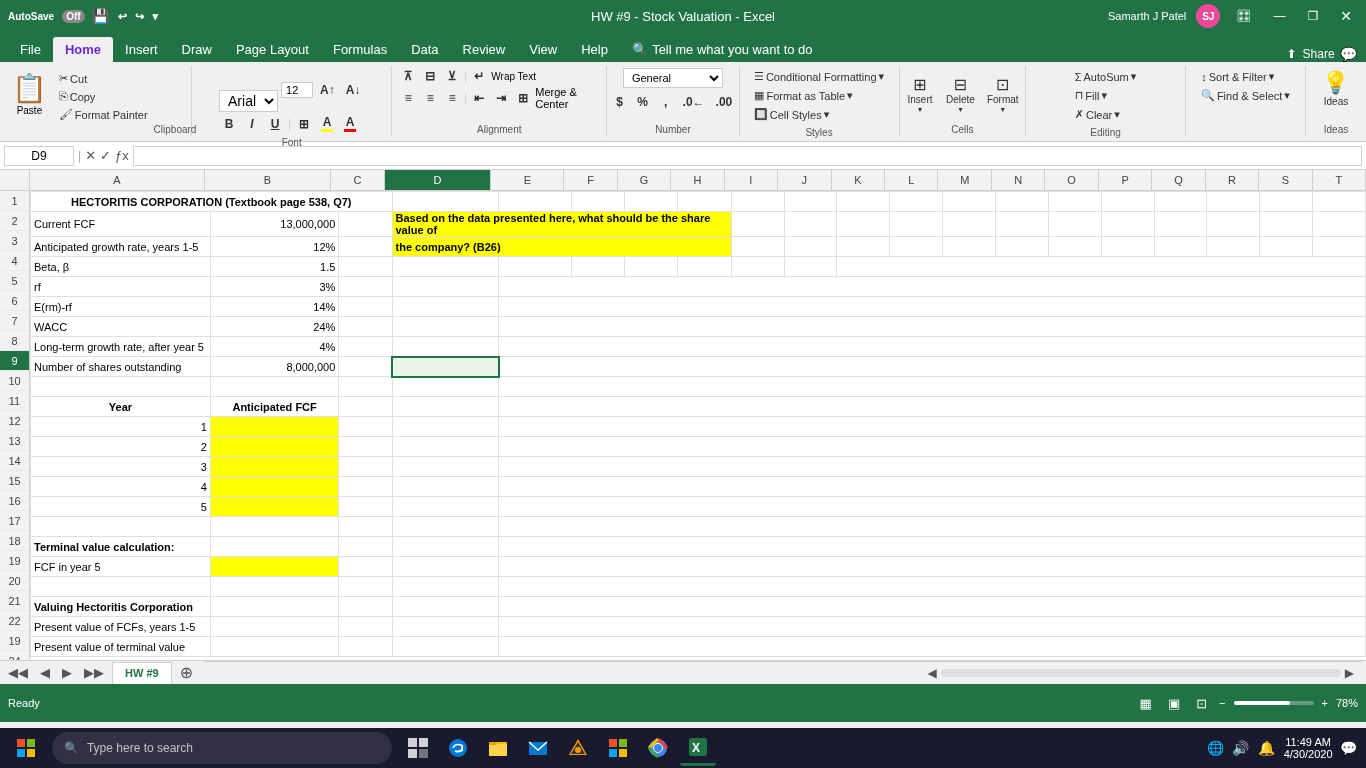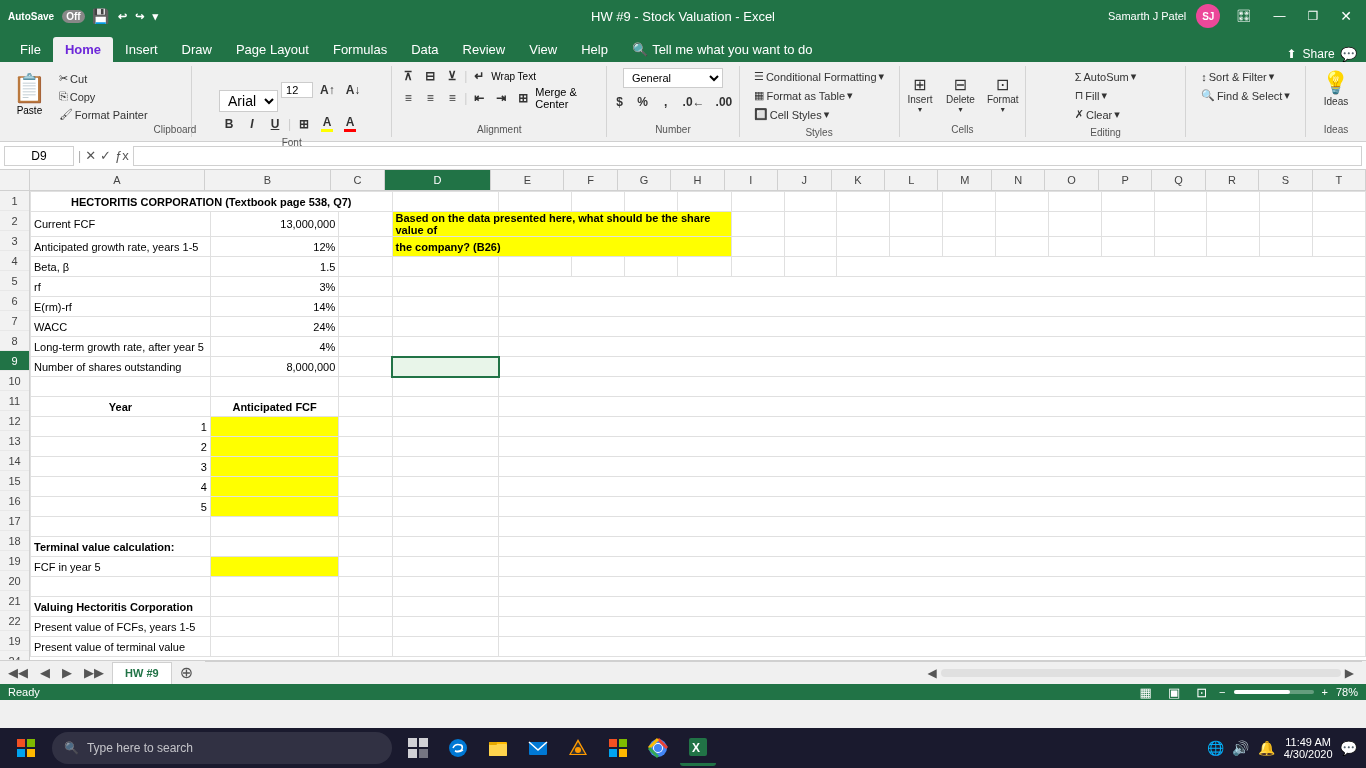--- a/index.html
+++ b/index.html
@@ -293,21 +293,21 @@
       cursor: pointer;
       display: flex;
       align-items: center;
       color: #217346;
       font-weight: 600;
     }
     .add-sheet { font-size: 16px; cursor: pointer; color: #555; padding: 0 4px; }
 
     
     #status-bar {
-      height: 16px;
+      height: 38px;
       background: #217346;
       display: flex;
       align-items: center;
       justify-content: space-between;
       padding: 0 8px;
       color: white;
       font-size: 11px;
     }
     #status-right { display: flex; align-items: center; gap: 8px; }
     .view-btn { padding: 1px 4px; cursor: pointer; color: white; font-size: 13px; }

